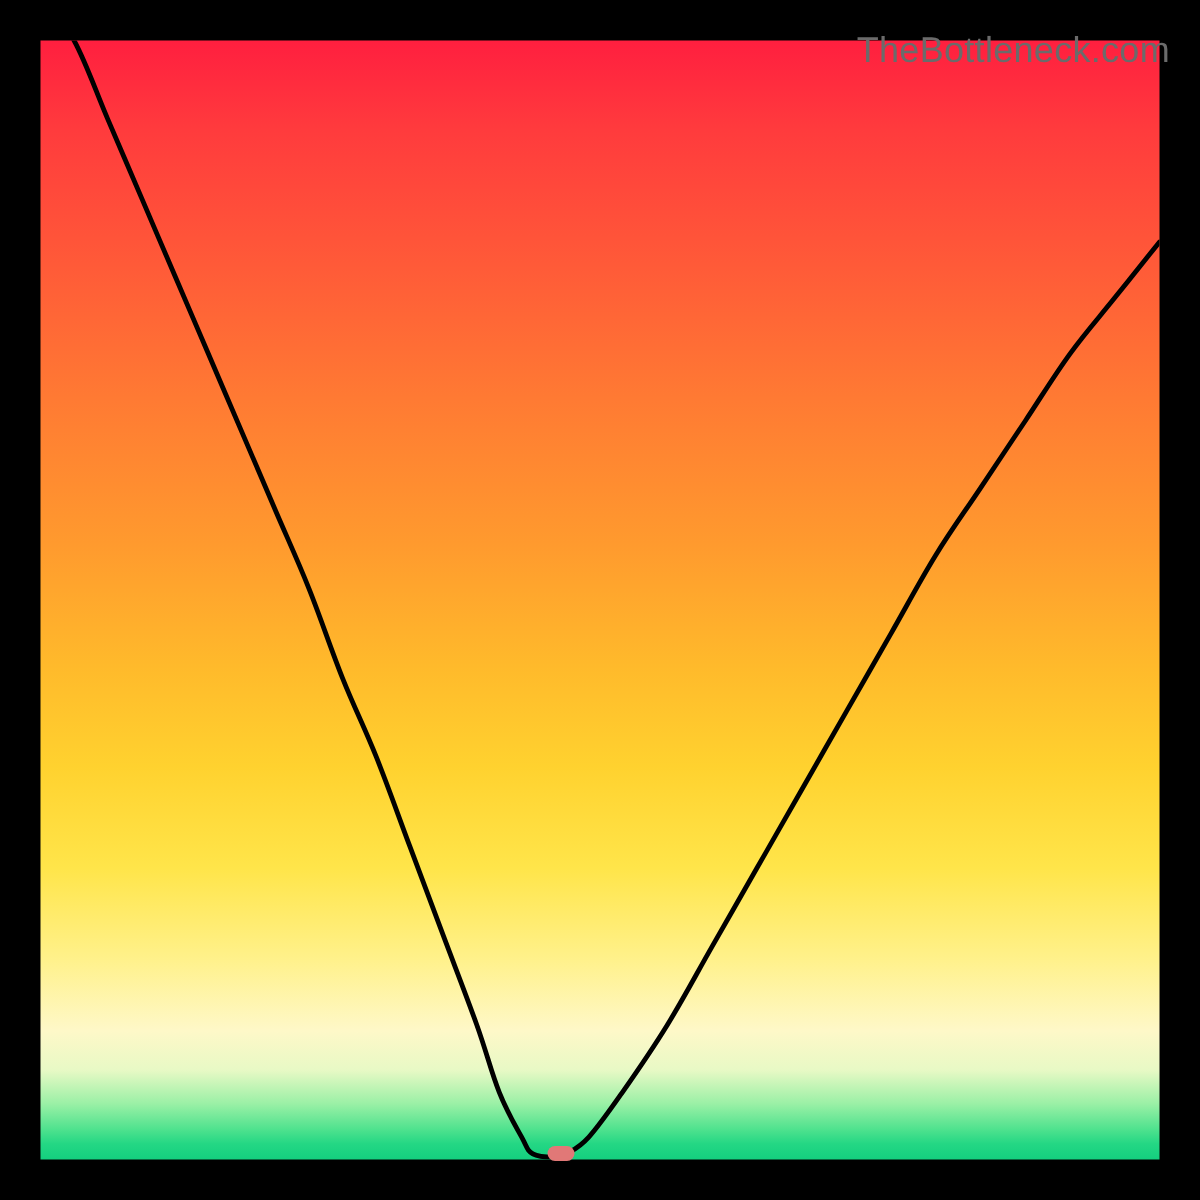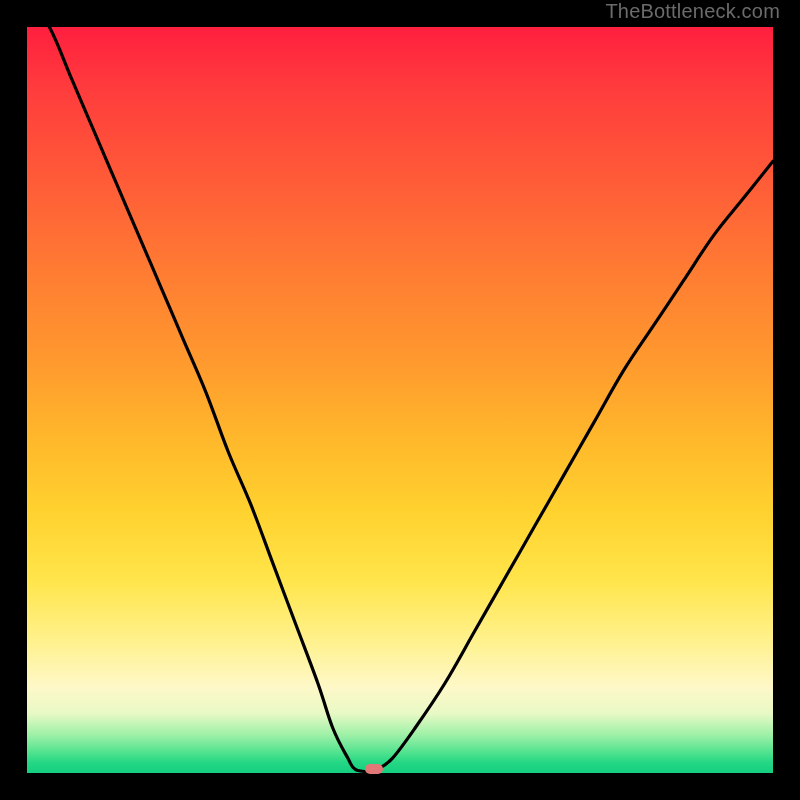--- a/index.html
+++ b/index.html
@@ -37,24 +37,24 @@
       #fef8c8 88.5%,
       #e8f9c5 92%,
       #9bf0a6 95%,
       #4fe28e 97.3%,
       #24d784 98.6%,
       #14cf7f 100%
     );
   }
   .watermark {
     position: absolute;
-    top: 0;
+    top: 20px;
     right: 20px;
     color: #6b6b6b;
-    font-size: 20px;
+    font-size: 24px;
     font-weight: 500;
     letter-spacing: 0.2px;
     z-index: 3;
   }
   svg.curve {
     position: absolute;
     left: 0;
     top: 0;
     width: 746px;
     height: 746px;

